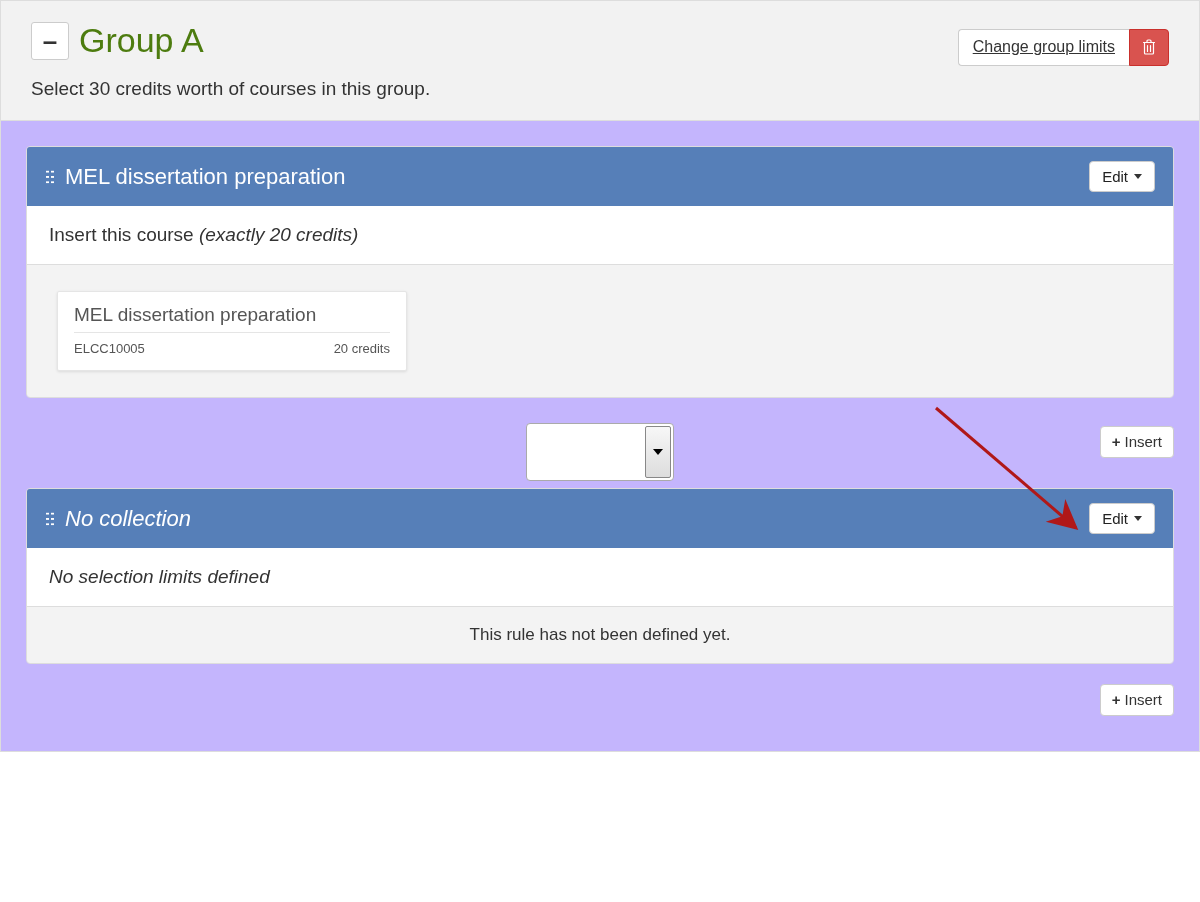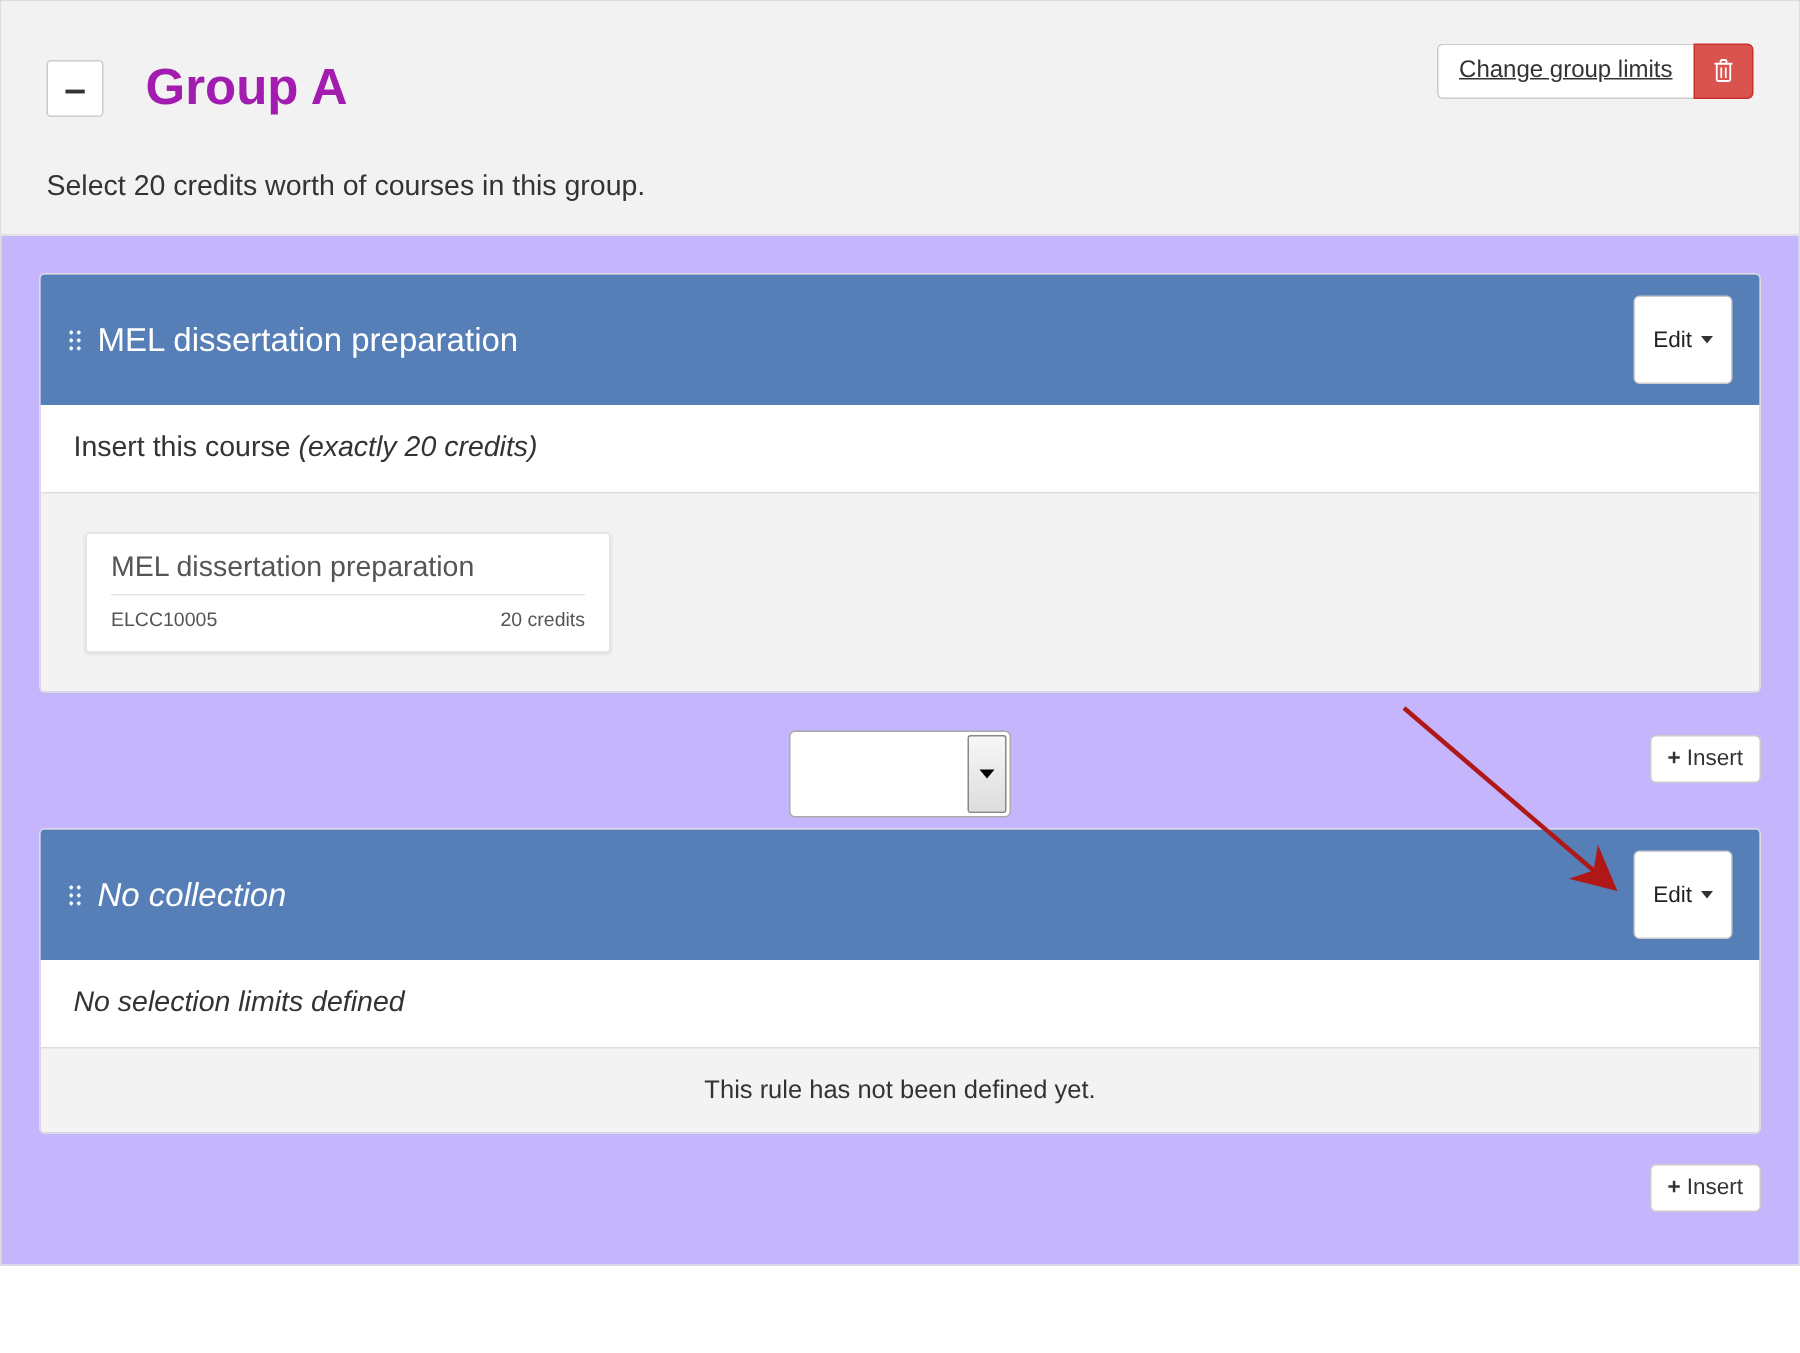--- a/index.html
+++ b/index.html
@@ -35,23 +35,23 @@
     font-size: 26px;
     line-height: 32px;
     text-align: center;
     border-radius: 3px;
     cursor: pointer;
     font-weight: 600;
     color: #333;
   }
   .group-title {
     font-size: 34px;
-    font-weight: 700;
-    color: #a21caf;
-    margin: 18px;
+    font-weight: 400;
+    color: #4d7c0f;
+    margin: 0;
   }
   .group-actions {
     position: absolute;
     right: 30px;
     top: 28px;
     display: flex;
   }
   .btn {
     display: inline-flex;
     align-items: center;
@@ -126,21 +126,21 @@
     background-image: radial-gradient(#fff 1.2px, transparent 1.2px);
     background-size: 5px 5.3px;
     background-position: 0 0;
   }
   .panel-title-italic { font-style: italic; }
   .edit-btn {
     background: #fff;
     color: #222;
     border: 1px solid #ccc;
     border-radius: 4px;
-    padding: 20px 12px;
+    padding: 6px 12px;
     font-size: 15px;
     cursor: pointer;
     display: inline-flex;
     align-items: center;
     gap: 6px;
   }
   .caret {
     display: inline-block;
     width: 0; height: 0;
     border-left: 4px solid transparent;
@@ -249,21 +249,21 @@
       <h1 class="group-title">Group A</h1>
     </div>
     <div class="group-actions">
       <button class="btn btn-group-first">Change group limits</button>
       <button class="btn btn-danger">
         <svg width="14" height="16" viewBox="0 0 14 16" fill="none">
           <path d="M1.5 3.5h11M5 3V2c0-.5.4-1 1-1h2c.6 0 1 .5 1 1v1M2.5 3.5V14c0 .6.4 1 1 1h7c.6 0 1-.4 1-1V3.5M5.5 6.5v6M8.5 6.5v6" stroke="#fff" stroke-width="1.2" stroke-linecap="round"></path>
         </svg>
       </button>
     </div>
-    <div class="group-subtitle">Select 20 credits worth of courses in this group.</div>
+    <div class="group-subtitle">Select 30 credits worth of courses in this group.</div>
   </div>
 
   <div class="group-body">
 
     <div class="panel">
       <div class="panel-heading">
         <div class="panel-heading-left">
           <span class="drag-handle"></span>
           <span>MEL dissertation preparation</span>
         </div>

